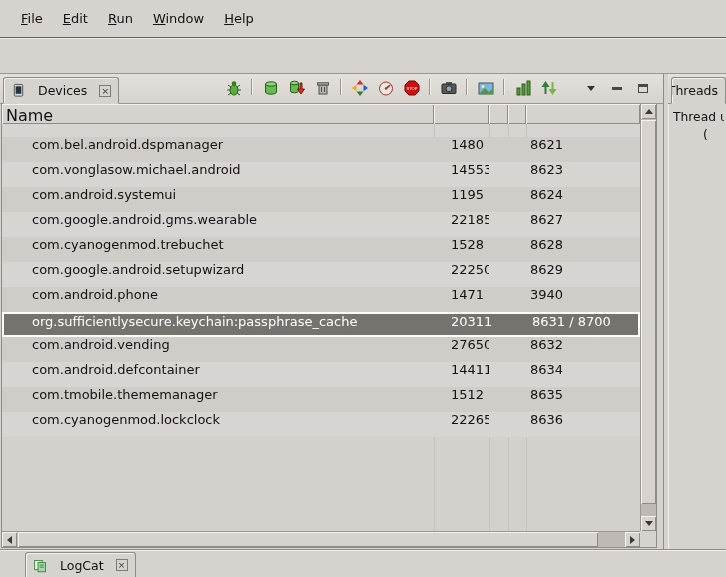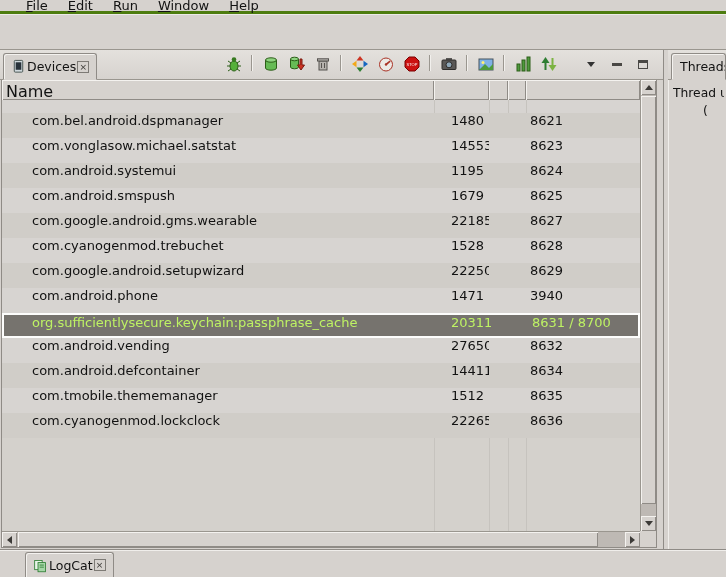--- a/index.html
+++ b/index.html
@@ -5,39 +5,39 @@
   * { margin:0; padding:0; box-sizing:border-box; }
   html,body { width:726px; height:577px; overflow:hidden; }
   body {
     font-family:"DejaVu Sans","Liberation Sans",sans-serif;
     font-size:13px; color:#121212; background:#d6d2ce;
     -webkit-font-smoothing:antialiased;
   }
   .app { position:relative; width:726px; height:577px; display:flex; flex-direction:column; background:#d6d2ce; }
 
   
-  .menubar { height:14px; display:flex; align-items:center; padding-left:16px; background:#d6d2ce; border-bottom:3px solid #4d7c0f; }
+  .menubar { height:38px; display:flex; align-items:center; padding-left:11px; background:#d6d2ce; border-bottom:1px solid #4d7c0f; }
   .menu-item { display:inline-block; padding:3px 10px; cursor:default; }
   .menu-item::first-letter { text-decoration:underline; }
 
   
   .toolbar-strip { height:36px; background:#d6d2ce; border-bottom:1px solid #9a968f; box-shadow:inset 0 1px 0 #eceae7; }
 
   
   .main { flex:1; min-height:0; display:flex; }
   .left-panel { width:664px; display:flex; flex-direction:column; border-right:1px solid #8f8b86; background:#d6d2ce; }
   .sash { width:4px; background:#d6d2ce; }
   .right-panel { flex:1; display:flex; flex-direction:column; background:#d6d2ce; overflow:hidden; }
 
   
   .tabbar { height:30px; display:flex; align-items:flex-end; background:linear-gradient(#e4e1dd,#d6d2ce); border-bottom:1px solid #9a968f; padding-left:3px; position:relative; }
-  .tab { height:27px; margin-bottom:-1px; z-index:2; display:flex; align-items:center; gap:1px; padding:8px 7px;
+  .tab { height:27px; margin-bottom:-1px; z-index:2; display:flex; align-items:center; gap:12px; padding:8px 7px;
          background:#d6d2ce; border:1px solid #8f8b86; border-bottom:1px solid #d6d2ce;
          border-top-left-radius:3px; border-top-right-radius:3px;
-         box-shadow:inset 1px 1px 0 #f4f2ef; white-space:nowrap; overflow:hidden; }
+         box-shadow:inset 1px 1px 0 #f4f2ef; white-space:nowrap; overflow:hidden;justify-content:flex-end; }
   .tab-label { font-size:12.5px; }
   .close-box { display:inline-block; width:12px; height:12px; border:1px solid #7d7a75; font-size:9px; line-height:10px; text-align:center; color:#3a3835; background:#d6d2ce; }
 
   
   .panel-toolbar { margin-left:auto; display:flex; align-items:center; gap:1px; padding:0 8px 4px 0; }
   .tbtn { width:25px; height:22px; display:flex; align-items:center; justify-content:center; }
   .tsep { width:2px; height:16px; margin:0 4px 2px 4px; border-left:1px solid #9a968f; border-right:1px solid #f2f0ed; }
   .gap-lg { margin-left:16px; }
   .tri-down { width:0; height:0; border-left:4px solid transparent; border-right:4px solid transparent; border-top:5px solid #333; }
   .min-glyph { width:10px; height:3px; background:#4a4845; }
@@ -54,21 +54,21 @@
 
   .row { height:25px; display:flex; align-items:flex-start; font-size:13px; position:relative; z-index:2; }
   .spacer-row { height:13px; background:#d7d4d1; }
   .row:nth-child(even) { background:#d0cdc8; }
   .row:nth-child(odd)  { background:#d7d4d1; }
   .cell { white-space:nowrap; overflow:hidden; }
   .cell.name { width:432px; padding-left:30px; }
   .cell.pid  { width:55px;  padding-left:17px; }
   .cell.c3 { width:19px; } .cell.c4 { width:18px; }
   .cell.port { flex:1; padding-left:4px; }
-  .row.selected { background:#76736e; color:#bef264; border:2px solid #fdfdfc; }
+  .row.selected { background:#76736e; color:#ffffff; border:2px solid #fdfdfc; }
   .row.selected .cell.name { padding-left:28px; }
   .row.selected .cell.pid  { padding-left:15px; }
 
   
   .vscroll { position:absolute; top:0; right:0; bottom:16px; width:16px; background:#beb9b4; border-left:1px solid #9a968f; z-index:4; }
   .hscroll { position:absolute; left:0; right:16px; bottom:0; height:16px; background:#beb9b4; border-top:1px solid #9a968f; z-index:4; }
   .corner  { position:absolute; right:0; bottom:0; width:16px; height:16px; background:#d6d2ce; z-index:4; }
   .sbtn { position:absolute; background:#d6d2ce; box-shadow:inset 1px 1px 0 #f4f2ef, inset -1px -1px 0 #8f8b86; display:flex; align-items:center; justify-content:center; }
   .sbtn.up    { top:0; left:0; width:15px; height:15px; }
   .sbtn.down  { bottom:0; left:0; width:15px; height:15px; }
@@ -240,39 +240,32 @@
           <div class="spacer-row"></div>
 
           <div class="row">
             <div class="cell name">com.bel.android.dspmanager</div>
             <div class="cell pid">1480</div>
             <div class="cell c3"></div>
               <div class="cell c4"></div>
             <div class="cell port">8621</div>
           </div>
           <div class="row">
-            <div class="cell name">com.vonglasow.michael.satstat</div>
+            <div class="cell name">com.vonglasow.michael.android</div>
             <div class="cell pid">14553</div>
             <div class="cell c3"></div>
               <div class="cell c4"></div>
             <div class="cell port">8623</div>
           </div>
           <div class="row">
             <div class="cell name">com.android.systemui</div>
             <div class="cell pid">1195</div>
             <div class="cell c3"></div>
               <div class="cell c4"></div>
             <div class="cell port">8624</div>
-          </div>
-          <div class="row">
-            <div class="cell name">com.android.smspush</div>
-            <div class="cell pid">1679</div>
-            <div class="cell c3"></div>
-              <div class="cell c4"></div>
-            <div class="cell port">8625</div>
           </div>
           <div class="row">
             <div class="cell name">com.google.android.gms.wearable</div>
             <div class="cell pid">22185</div>
             <div class="cell c3"></div>
               <div class="cell c4"></div>
             <div class="cell port">8627</div>
           </div>
           <div class="row">
             <div class="cell name">com.cyanogenmod.trebuchet</div>

